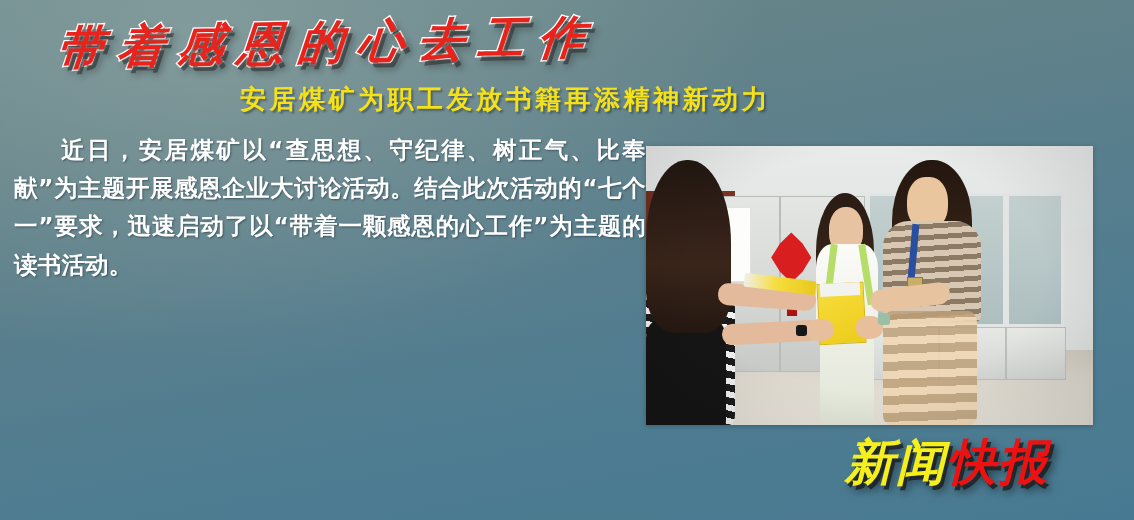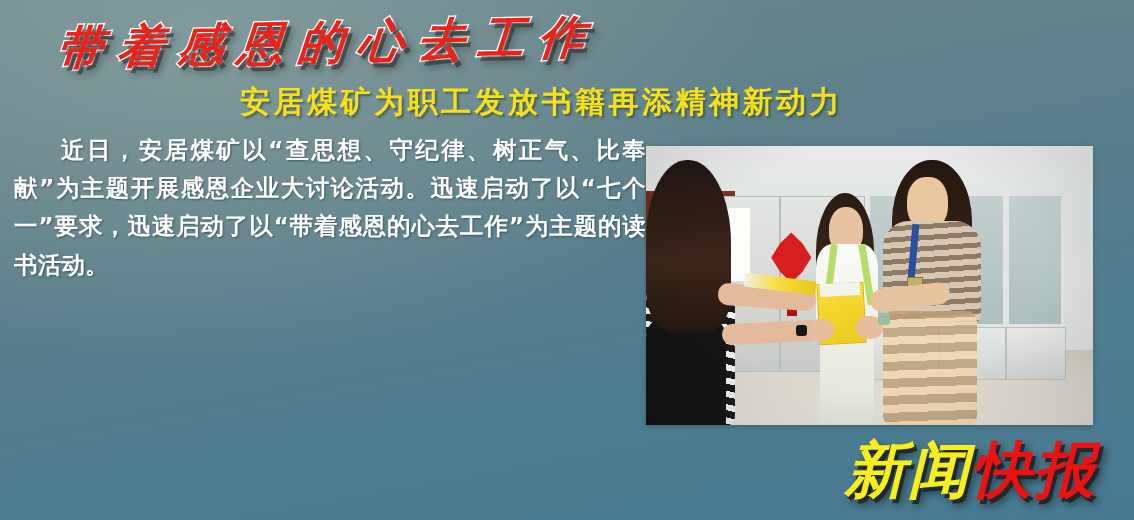--- a/index.html
+++ b/index.html
@@ -36,21 +36,21 @@
       4px 5px 0px rgba(40,40,40,0.55),
       6px 7px 7px rgba(20,20,20,0.40);
     transform: skewX(-6deg) rotate(-1.2deg);
   }
 
   
   .subhead {
     position: absolute;
     left: 240px;
     top: 82px;
-    font-size: 30px;
+    font-size: 26px;
     font-weight: 700;
     letter-spacing: 3.5px;
     color: #f5e119;
     white-space: nowrap;
     text-shadow: 2px 2px 2px rgba(30,40,45,0.45);
   }
 
   
   .body-copy {
     position: absolute;
@@ -258,21 +258,21 @@
   .ph-vignette {
     position: absolute; inset: 0;
     background: radial-gradient(ellipse at 50% 45%, rgba(0,0,0,0) 55%, rgba(0,0,0,0.13) 100%);
   }
 
   
   .news-badge {
     position: absolute;
     left: 845px;
     top: 430px;
-    font-size: 61px;
+    font-size: 49px;
     font-weight: 700;
     font-style: italic;
     letter-spacing: 2px;
     white-space: nowrap;
     text-shadow:
       3px 4px 0 rgba(25,25,25,0.75),
       5px 6px 9px rgba(0,0,0,0.55);
   }
   .news-badge .nb-yellow { color: #f6ef1c; }
   .news-badge .nb-red { color: #ee1111; }
@@ -280,21 +280,21 @@
 </head>
 <body>
 
 <div class="poster">
 
   <div class="title-cal">带着感恩的心去工作</div>
 
   <div class="subhead">安居煤矿为职工发放书籍再添精神新动力</div>
 
   <div class="body-copy">
-    <p>近日，安居煤矿以“查思想、守纪律、树正气、比奉献”为主题开展感恩企业大讨论活动。迅速启动了以“七个一”要求，迅速启动了以“带着感恩的心去工作”为主题的读书活动。</p>
+    <p>近日，安居煤矿以“查思想、守纪律、树正气、比奉献”为主题开展感恩企业大讨论活动。结合此次活动的“七个一”要求，迅速启动了以“带着一颗感恩的心工作”为主题的读书活动。</p>
   </div>
 
   <div class="photo">
     <div class="photo-scene">
       <div class="ph-wall"></div>
       <div class="ph-floor"></div>
       <div class="ph-wood"></div>
 
       <div class="ph-locker lk1"></div>
       <div class="ph-locker lk2"></div>

